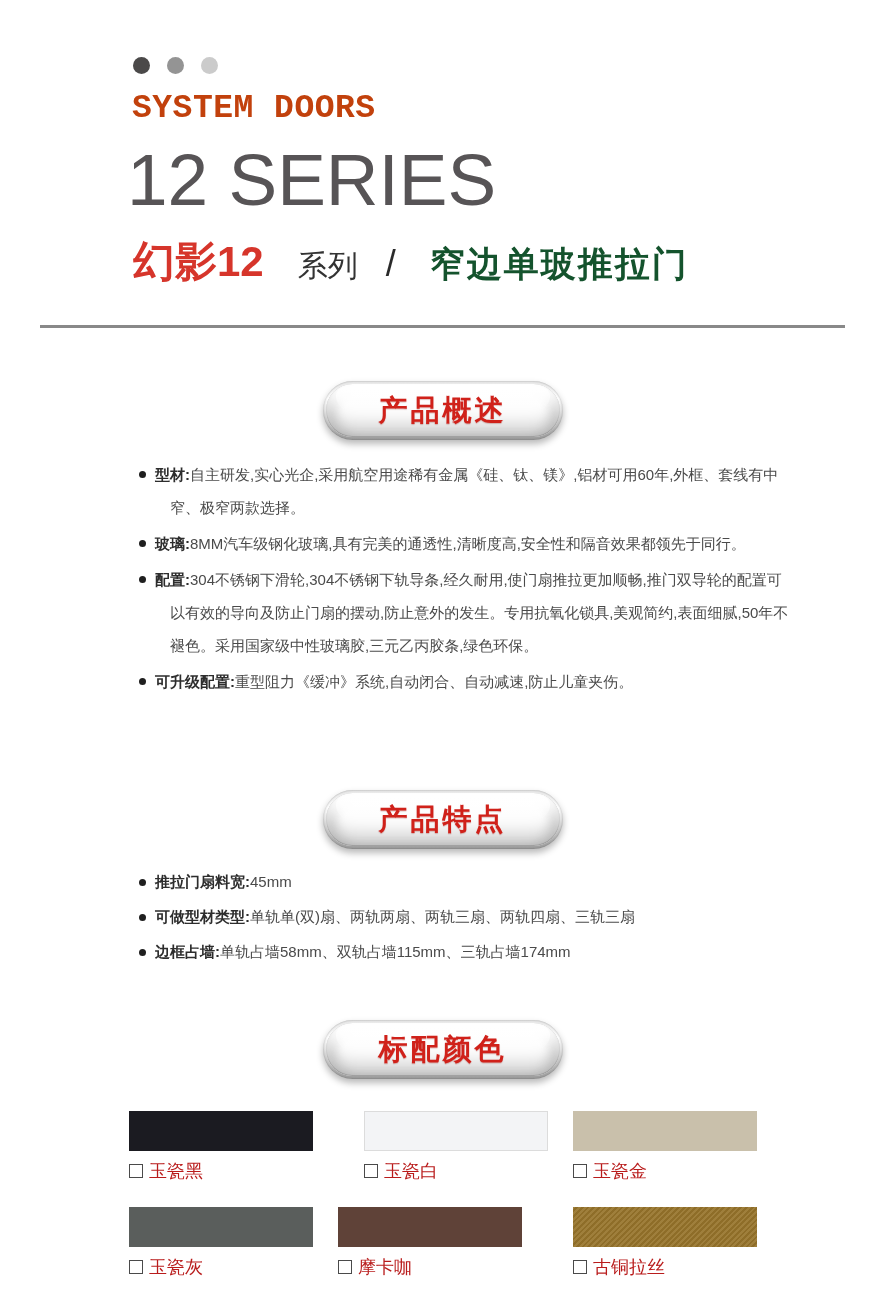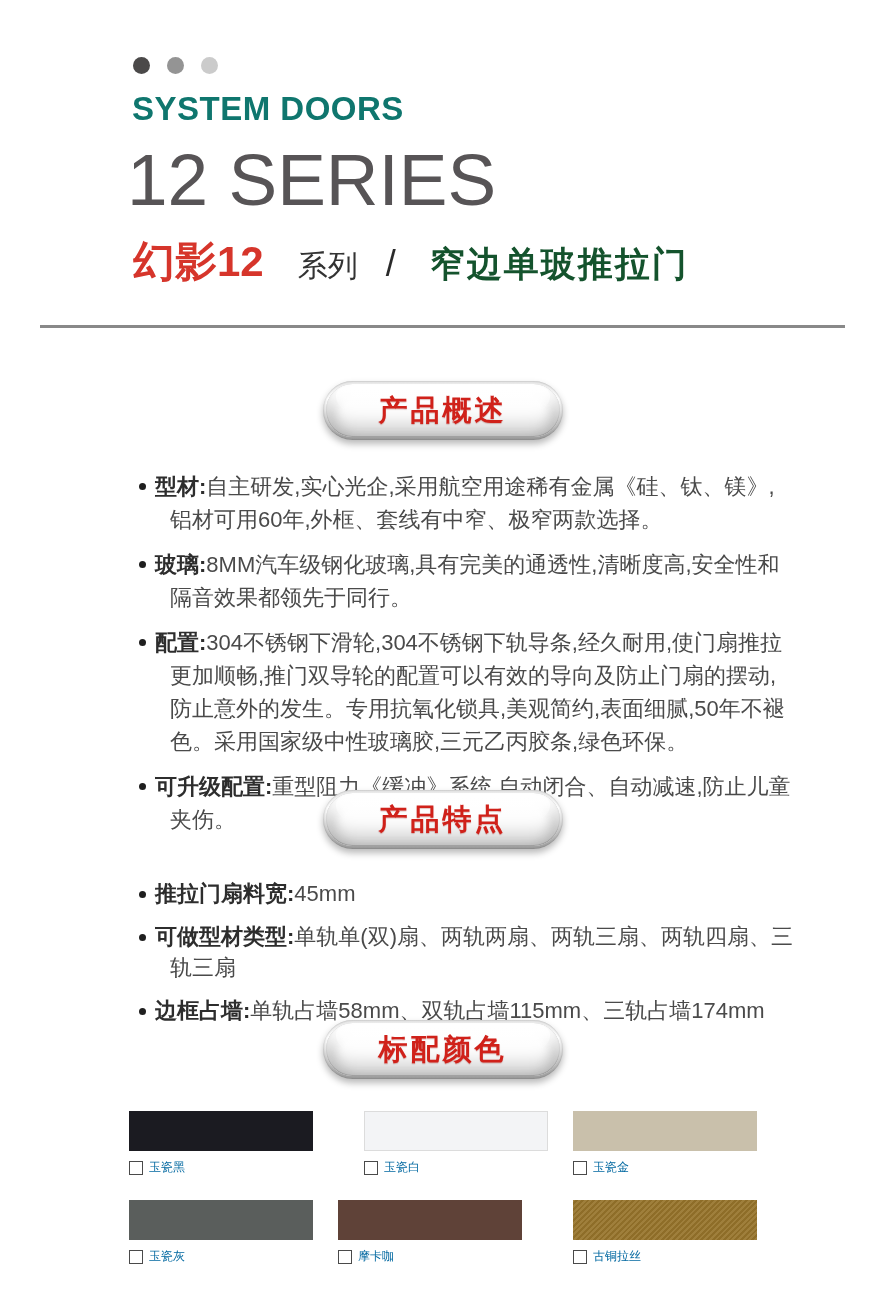--- a/index.html
+++ b/index.html
@@ -3,21 +3,21 @@
 <meta charset="utf-8">
 <style>
   html,body{margin:0;padding:0;background:#ffffff;}
   .page{
     position:relative;width:885px;height:1314px;background:#ffffff;overflow:hidden;
     font-family:"Liberation Sans","DejaVu Sans",sans-serif;
   }
   
   .dots{position:absolute;left:133px;top:57px;display:flex;gap:17px;}
   .dot{width:17px;height:17px;border-radius:50%;}
-  .brand{position:absolute;left:132px;top:90px;font-size:33px;font-weight:700;color:#0f766e;letter-spacing:.5px;}
+  .brand{position:absolute;left:132px;top:90px;font-size:33px;font-weight:700;color:#c2410c;letter-spacing:.5px;font-family:Liberation Mono, monospace;}
   .series-title{position:absolute;left:127px;top:138px;font-size:73px;font-weight:400;color:#575456;letter-spacing:0;}
   .subtitle{position:absolute;left:133px;top:234px;display:flex;align-items:baseline;white-space:nowrap;gap:24px;}
   .sub-red{font-size:42px;font-weight:800;color:#d6352b;}
   .sub-series{font-size:30px;font-weight:500;color:#333333;margin-left:10px;}
   .sub-slash{font-size:36px;font-weight:400;color:#2a2a2a;margin-left:4px;margin-right:10px;}
   .sub-product{font-size:35px;font-weight:900;color:#14532d;letter-spacing:2px;}
   .divider{position:absolute;left:40px;top:325px;width:805px;height:3px;background:#898989;}
   
   .pill{
     position:absolute;left:50%;transform:translateX(-50%);
@@ -40,39 +40,39 @@
   .pill-label{position:relative;font-size:29px;font-weight:800;color:#d0211a;letter-spacing:3px;text-shadow:0 1px 1px rgba(140,10,5,.25);}
   .pill-overview{top:381px;}
   .pill-features{top:790px;}
   .pill-colors{top:1020px;}
   
   .bullet-list{position:absolute;left:133px;width:660px;margin:0;padding:0;list-style:none;}
   .list-overview{top:458px;}
   .list-features{top:866px;}
   .bullet-list li{
     position:relative;padding-left:37px;text-indent:-15px;
-    font-size:22px;line-height:33px;color:#4a4a4a;margin:12px 0 3px 0;
+    font-size:15px;line-height:33px;color:#4a4a4a;margin:0 0 3px 0;
   }
   .list-features li{line-height:31px;margin-bottom:4px;}
   .bullet-list li::before{
     content:"";position:absolute;left:6px;top:13px;width:7px;height:7px;border-radius:50%;background:#1f1f1f;
   }
   .item-label{font-weight:800;color:#2d2d2d;}
   
   .colors-grid{position:absolute;left:129px;top:1111px;}
   .colors-row{display:flex;}
   .colors-row + .colors-row{margin-top:24px;}
   .color-cell{width:184px;}
   .color-cell + .color-cell{margin-left:25px;}
   .color-cell.gap-wide{margin-left:51px;}
   .swatch{width:184px;height:40px;box-sizing:border-box;}
   .swatch.bordered{border:1px solid #dcdcdc;}
   .swatch.textured{background-image:
       repeating-linear-gradient(135deg,rgba(255,255,255,.08) 0 2px,rgba(0,0,0,.06) 2px 4px);}
-  .color-name{margin-top:8px;display:flex;align-items:center;font-size:12px;color:#0369a1;}
+  .color-name{margin-top:8px;display:flex;align-items:center;font-size:18px;color:#b91c1c;}
   .checkbox{display:inline-block;width:14px;height:14px;border:1.5px solid #4a4a4a;margin-right:6px;box-sizing:border-box;background:#fff;}
 </style>
 </head>
 <body>
 
 <div class="page">
 
   <div class="dots">
     <span class="dot" style="background-color: rgb(75, 73, 73);"></span>
     <span class="dot" style="background-color: rgb(148, 148, 148);"></span>

